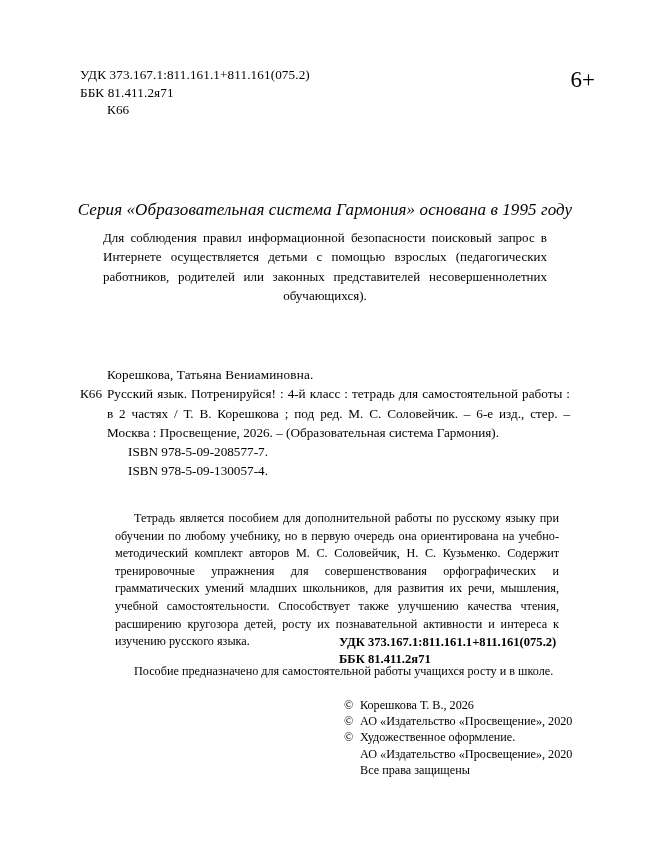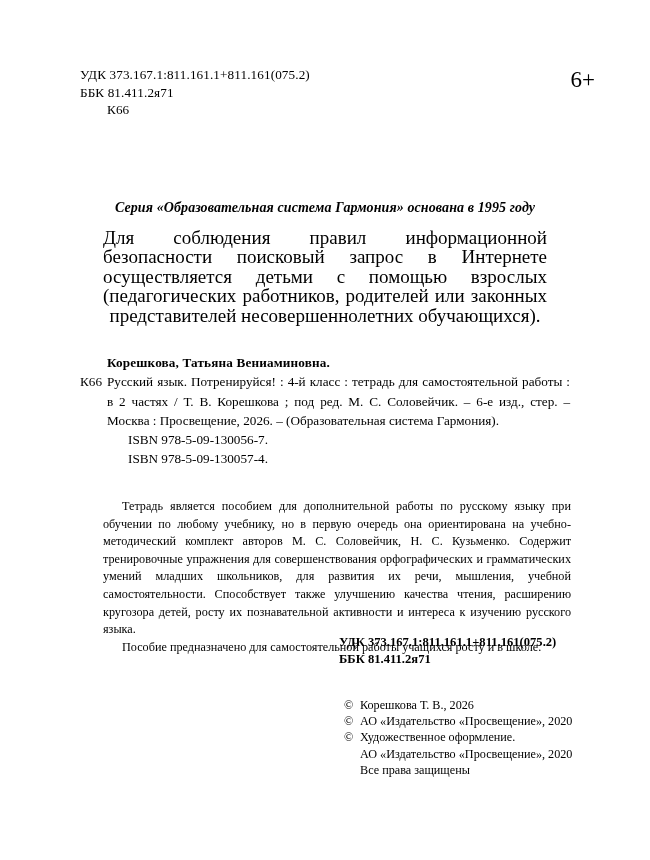--- a/index.html
+++ b/index.html
@@ -48,52 +48,52 @@
     font-family: "Liberation Serif", "DejaVu Serif", serif;
   }
 
   
   .series-line {
     position: absolute;
     left: 0;
     right: 0;
     top: 200px;
     text-align: center;
-    font-size: 14px;
+    font-size: 17px;
     font-style: italic;
-    font-weight: bold;
+    font-weight: normal;
     letter-spacing: 0.1px;
   }
 
   
   .safety-note {
     position: absolute;
     left: 103px;
     width: 444px;
     top: 228px;
-    font-size: 19px;
+    font-size: 13px;
     line-height: 19.4px;
     text-align: justify;
     text-align-last: center;
     text-justify: inter-word;
   }
   .safety-note p { margin: 0; }
 
   
   .biblio {
     position: absolute;
     left: 80px;
     top: 353px;
     width: 490px;
     font-size: 13.2px;
     line-height: 19.3px;
   }
   .biblio .author {
-    font-weight: bold;
-    margin: 0 0 0 27px;
+    font-weight: normal;
+    margin: 12px 0 0 27px;
     letter-spacing: 0.15px;
   }
   .biblio .desc-wrap {
     position: relative;
     margin-top: 0;
   }
   .biblio .shelf {
     position: absolute;
     left: 0;
     top: 0;
@@ -115,21 +115,21 @@
   .annotation {
     position: absolute;
     left: 103px;
     width: 468px;
     top: 498px;
     font-size: 12.2px;
     line-height: 17.6px;
     text-align: justify;
     text-justify: inter-word;
   }
-  .annotation p { margin: 0; text-indent: 19px; }
+  .annotation p { margin: 12px; text-indent: 19px; }
   .annotation p.last { text-indent: 19px; }
 
   
   .bottom-class {
     position: absolute;
     left: 339px;
     top: 634px;
     font-size: 12.6px;
     line-height: 16.6px;
     font-weight: bold;
@@ -191,21 +191,21 @@
     <p>Для соблюдения правил информационной безопасности поисковый запрос в Интернете осуществляется детьми с помощью взрослых (педагогических работников, родителей или законных представителей несовершеннолетних обучающихся).</p>
   </div>
 
   <div class="biblio">
     <div class="author">Корешкова, Татьяна Вениаминовна.</div>
     <div class="desc-wrap">
       <span class="shelf">К66</span>
       <p class="desc">Русский язык. Потренируйся! : 4-й класс : тетрадь для самостоятельной работы : в 2 частях / Т. В. Корешкова ; под ред. М. С. Соловейчик. – 6-е изд., стер. – Москва : Просвещение, 2026. – (Образовательная система Гармония).</p>
     </div>
     <div class="isbn-group">
-      <span>ISBN 978-5-09-130056-7.</span>
+      <span>ISBN 978-5-09-208577-7.</span>
       <span>ISBN 978-5-09-130057-4.</span>
     </div>
   </div>
 
   <div class="annotation">
     <p>Тетрадь является пособием для дополнительной работы по русскому языку при обучении по любому учебнику, но в первую очередь она ориентирована на учебно-методический комплект авторов М. С. Соловейчик, Н. С. Кузьменко. Содержит тренировочные упражнения для совершенствования орфографических и грамматических умений младших школьников, для развития их речи, мышления, учебной самостоятельности. Способствует также улучшению качества чтения, расширению кругозора детей, росту их познавательной активности и интереса к изучению русского языка.</p>
     <p class="last">Пособие предназначено для самостоятельной работы учащихся росту и в школе.</p>
   </div>
 
   <div class="bottom-class">

